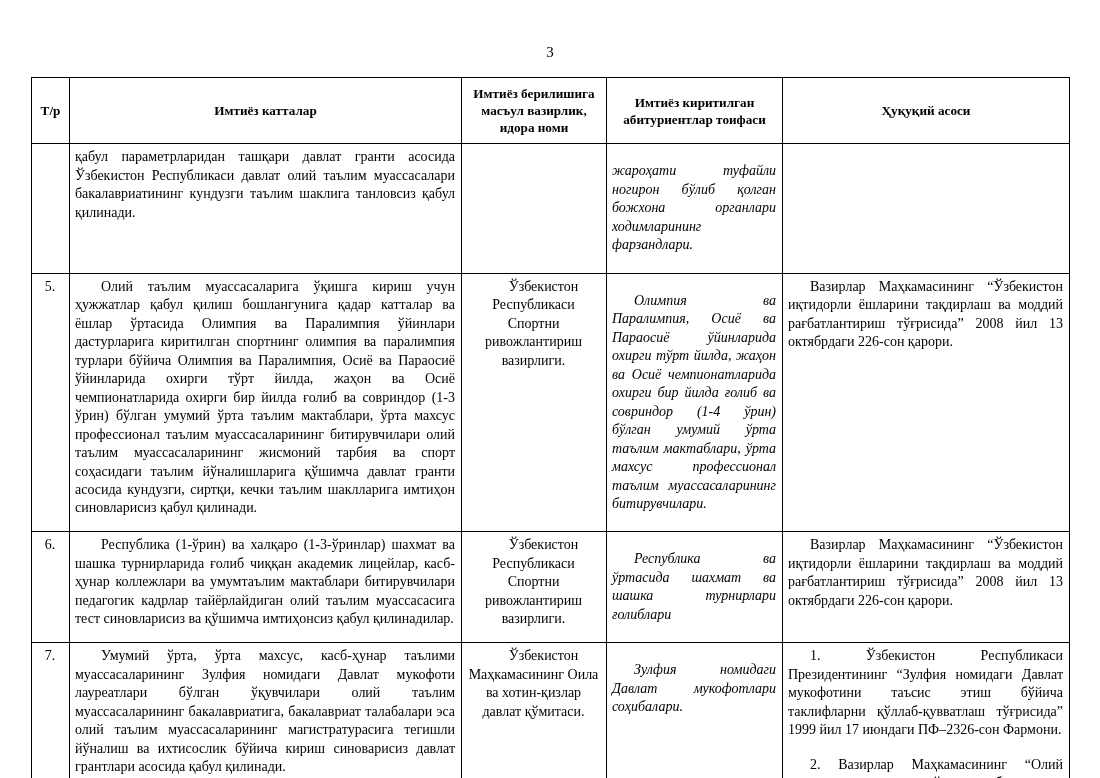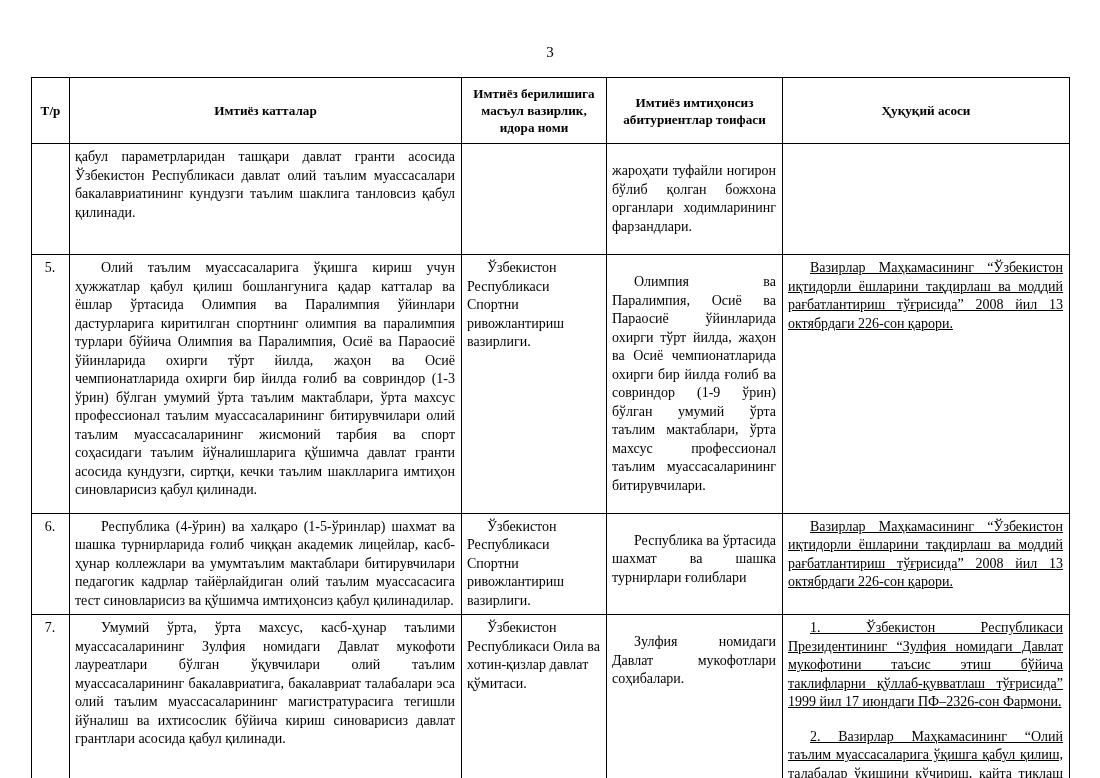--- a/index.html
+++ b/index.html
@@ -75,33 +75,33 @@
   td.just p, td.left p, td.legal p {
     margin: 0;
   }
   td.just p.ind {
     text-indent: 26px;
     font-family: Liberation Serif, serif;
   }
   td.cat {
     text-align: justify;
     text-justify: inter-word;
+    font-style: italic;
   }
   td.cat p.ind { text-indent: 22px; }
   td.legal {
     text-align: justify;
     text-justify: inter-word;
-    text-decoration: underline;
   }
   td.legal p.ind { text-indent: 22px; }
   td.legal p + p { margin-top: 16px; }
   td.left {
     text-align: left;
   }
-  td.left p.ind { text-indent: 20px; }
+  td.left p.ind { text-indent: 20px; text-align: center; }
 
   
   tr.cont td { }
 </style>
 </head>
 <body>
 
 <div class="page">
 
   <div class="page-number">3</div>
@@ -112,21 +112,21 @@
       <col class="c-desc">
       <col class="c-min">
       <col class="c-cat">
       <col class="c-legal">
     </colgroup>
     <thead>
       <tr>
         <th>Т/р</th>
         <th>Имтиёз катталар</th>
         <th>Имтиёз берилишига масъул вазирлик, идора номи</th>
-        <th>Имтиёз имтиҳонсиз абитуриентлар тоифаси</th>
+        <th>Имтиёз киритилган абитуриентлар тоифаси</th>
         <th>Ҳуқуқий асоси</th>
       </tr>
     </thead>
     <tbody>
 
       <tr class="cont">
         <td class="num"></td>
         <td class="just">
           <p>қабул параметрларидан ташқари давлат гранти асосида Ўзбекистон Республикаси давлат олий таълим муассасалари бакалавриатининг кундузги таълим шаклига танловсиз қабул қилинади.</p>
         </td>
@@ -143,50 +143,50 @@
 
       <tr>
         <td class="num">5.</td>
         <td class="just">
           <p class="ind">Олий таълим муассасаларига ўқишга кириш учун ҳужжатлар қабул қилиш бошлангунига қадар катталар ва ёшлар ўртасида Олимпия ва Паралимпия ўйинлари дастурларига киритилган спортнинг олимпия ва паралимпия турлари бўйича Олимпия ва Паралимпия, Осиё ва Параосиё ўйинларида охирги тўрт йилда, жаҳон ва Осиё чемпионатларида охирги бир йилда ғолиб ва совриндор (1-3 ўрин) бўлган умумий ўрта таълим мактаблари, ўрта махсус профессионал таълим муассасаларининг битирувчилари олий таълим муассасаларининг жисмоний тарбия ва спорт соҳасидаги таълим йўналишларига қўшимча давлат гранти асосида кундузги, сиртқи, кечки таълим шаклларига имтиҳон синовларисиз қабул қилинади.</p>
         </td>
         <td class="left">
           <p class="ind">Ўзбекистон Республикаси Спортни ривожлантириш вазирлиги.</p>
         </td>
         <td class="cat">
-          <p class="ind">Олимпия ва Паралимпия, Осиё ва Параосиё ўйинларида охирги тўрт йилда, жаҳон ва Осиё чемпионатларида охирги бир йилда ғолиб ва совриндор (1-9 ўрин) бўлган умумий ўрта таълим мактаблари, ўрта махсус профессионал таълим муассасаларининг битирувчилари.</p>
+          <p class="ind">Олимпия ва Паралимпия, Осиё ва Параосиё ўйинларида охирги тўрт йилда, жаҳон ва Осиё чемпионатларида охирги бир йилда ғолиб ва совриндор (1-4 ўрин) бўлган умумий ўрта таълим мактаблари, ўрта махсус профессионал таълим муассасаларининг битирувчилари.</p>
         </td>
         <td class="legal">
           <p class="ind">Вазирлар Маҳкамасининг “Ўзбекистон иқтидорли ёшларини тақдирлаш ва моддий рағбатлантириш тўғрисида” 2008 йил 13 октябрдаги 226-сон қарори.</p>
         </td>
       </tr>
 
       <tr>
         <td class="num">6.</td>
         <td class="just">
-          <p class="ind">Республика (4-ўрин) ва халқаро (1-5-ўринлар) шахмат ва шашка турнирларида ғолиб чиққан академик лицейлар, касб-ҳунар коллежлари ва умумтаълим мактаблари битирувчилари педагогик кадрлар тайёрлайдиган олий таълим муассасасига тест синовларисиз ва қўшимча имтиҳонсиз қабул қилинадилар.</p>
+          <p class="ind">Республика (1-ўрин) ва халқаро (1-3-ўринлар) шахмат ва шашка турнирларида ғолиб чиққан академик лицейлар, касб-ҳунар коллежлари ва умумтаълим мактаблари битирувчилари педагогик кадрлар тайёрлайдиган олий таълим муассасасига тест синовларисиз ва қўшимча имтиҳонсиз қабул қилинадилар.</p>
         </td>
         <td class="left">
           <p class="ind">Ўзбекистон Республикаси Спортни ривожлантириш вазирлиги.</p>
         </td>
         <td class="cat">
           <p class="ind">Республика ва ўртасида шахмат ва шашка турнирлари ғолиблари</p>
         </td>
         <td class="legal">
           <p class="ind">Вазирлар Маҳкамасининг “Ўзбекистон иқтидорли ёшларини тақдирлаш ва моддий рағбатлантириш тўғрисида” 2008 йил 13 октябрдаги 226-сон қарори.</p>
         </td>
       </tr>
 
       <tr>
         <td class="num">7.</td>
         <td class="just">
           <p class="ind">Умумий ўрта, ўрта махсус, касб-ҳунар таълими муассасаларининг Зулфия номидаги Давлат мукофоти лауреатлари бўлган ўқувчилари олий таълим муассасаларининг бакалавриатига, бакалавриат талабалари эса олий таълим муассасаларининг магистратурасига тегишли йўналиш ва ихтисослик бўйича кириш синоварисиз давлат грантлари асосида қабул қилинади.</p>
         </td>
         <td class="left">
-          <p class="ind">Ўзбекистон Республикаси Оила ва хотин-қизлар давлат қўмитаси.</p>
+          <p class="ind">Ўзбекистон Маҳкамасининг Оила ва хотин-қизлар давлат қўмитаси.</p>
         </td>
         <td class="cat">
           <p class="ind">Зулфия номидаги Давлат мукофотлари соҳибалари.</p>
         </td>
         <td class="legal">
           <p class="ind">1. Ўзбекистон Республикаси Президентининг “Зулфия номидаги Давлат мукофотини таъсис этиш бўйича таклифларни қўллаб-қувватлаш тўғрисида” 1999 йил 17 июндаги ПФ–2326-сон Фармони.</p>
           <p class="ind">2. Вазирлар Маҳкамасининг “Олий таълим муассасаларига ўқишга қабул қилиш, талабалар ўқишини кўчириш, қайта тиклаш ва ўқишдан четлаштириш тартиби</p>
         </td>
       </tr>
 

